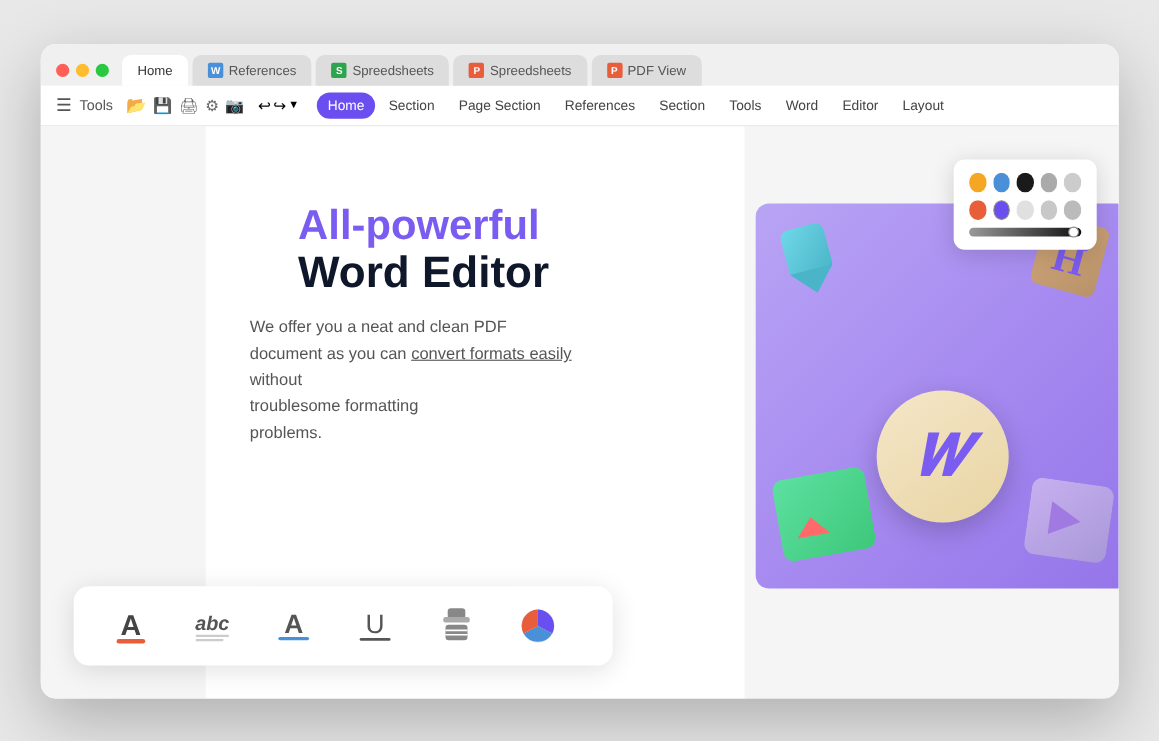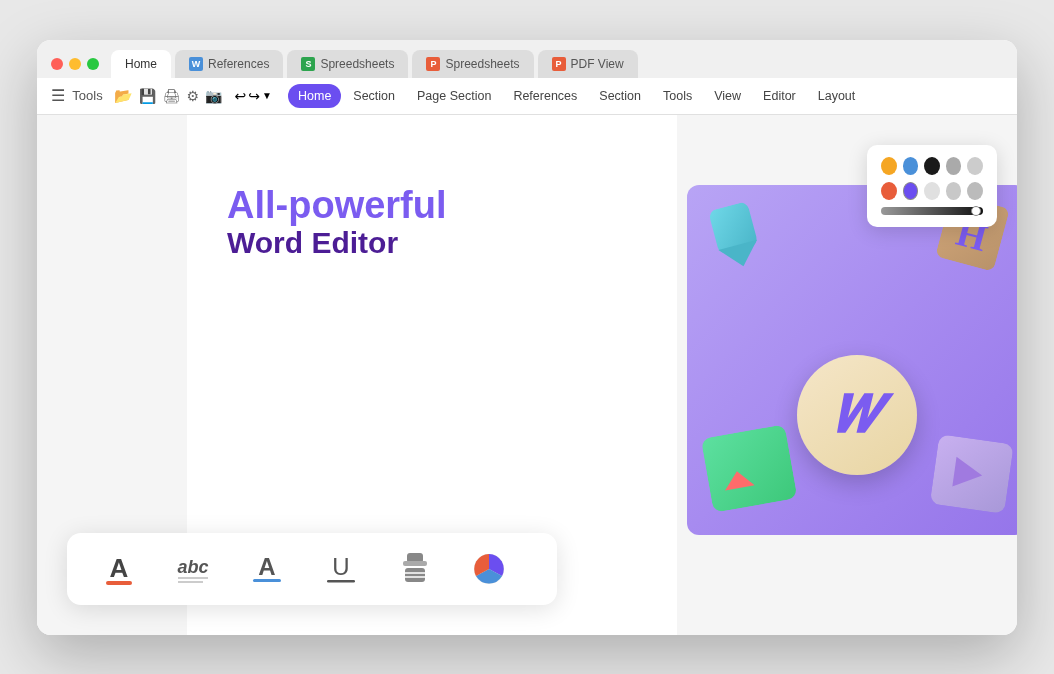--- a/index.html
+++ b/index.html
@@ -148,23 +148,23 @@
       position: relative;
     }
 
     .doc-title-line1 {
       font-size: 38px;
       font-weight: 800;
       color: #7b5cf0;
       line-height: 1.1;
     }
     .doc-title-line2 {
-      font-size: 30px;
+      font-size: 40px;
       font-weight: 800;
-      color: #4c1d95;
+      color: #0f172a;
       line-height: 1.1;
     }
     .doc-subtitle {
       font-size: 15px;
       color: #555;
       line-height: 1.6;
       max-width: 300px;
     }
     .doc-subtitle .underline {
       text-decoration: underline;
@@ -355,38 +355,43 @@
       <div class="menu-item">
         <span>References</span>
       </div>
       <div class="menu-item">
         <span>Section</span>
       </div>
       <div class="menu-item">
         <span>Tools</span>
       </div>
       <div class="menu-item">
-        <span>View</span>
+        <span>Word</span>
       </div>
       <div class="menu-item">
         <span>Editor</span>
       </div>
       <div class="menu-item">
         <span>Layout</span>
       </div>
     </div>
   </div>
 
   <div class="content-area">
     <div class="left-margin"></div>
 
     <div class="document-body">
-      <div style="margin-top: 30px;">
+      <div style="margin-top: 30px; margin-left: 44px;">
         <div class="doc-title-line1">All-powerful</div>
         <div class="doc-title-line2">Word Editor</div>
+      </div>
+      <div class="doc-subtitle">
+        <span>We offer you a neat and clean PDF document as you can</span>
+        <span class="underline">convert formats easily</span>
+        <span> without<br>troublesome formatting<br>problems.</span>
       </div>
     </div>
 
     <div class="right-section">
 
       <div class="color-picker-popup">
         <div class="color-row">
           <div class="color-dot" style="background:#f5a623;"></div>
           <div class="color-dot" style="background:#4a90d9;"></div>
           <div class="color-dot" style="background:#1a1a1a;"></div>

